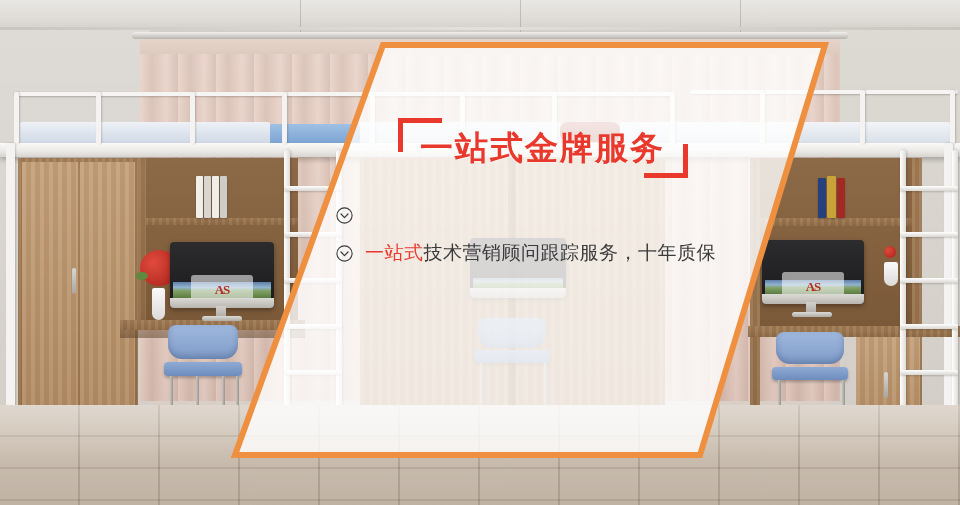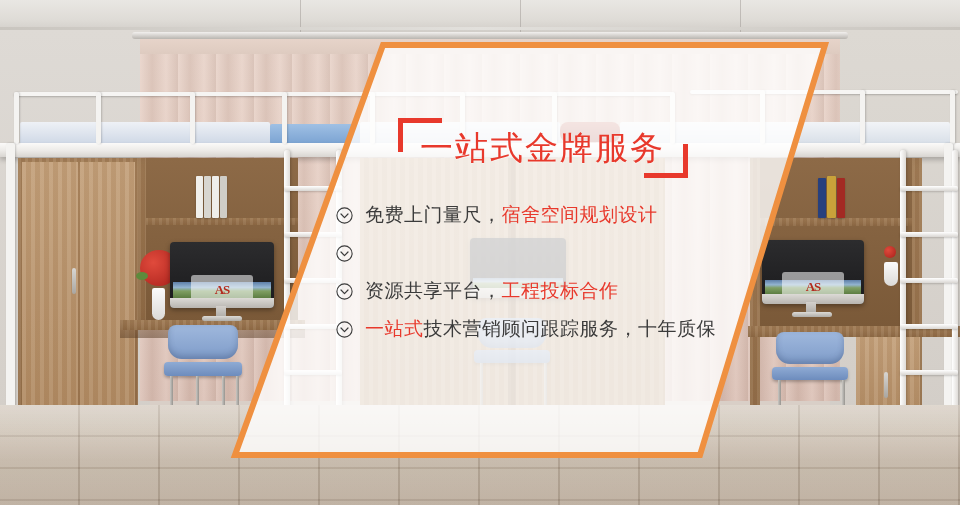--- a/index.html
+++ b/index.html
@@ -139,21 +139,21 @@
   
   .veil{position:absolute;inset:0;pointer-events:none;}
 
   
   .panel{position:absolute;left:0;top:0;width:960px;height:505px;}
 
   .title-wrap{position:absolute;left:398px;top:118px;width:290px;height:62px;}
   .title{
     position:absolute;left:22px;top:8px;
     font-family:"DejaVu Sans","Liberation Sans",sans-serif;
-    font-size:33px;font-weight:normal;letter-spacing:2px;
+    font-size:33px;font-weight:bold;letter-spacing:2px;
     color:#e8392c;white-space:nowrap;
     text-shadow:0 1px 0 rgba(255,255,255,.35);
   }
   .brk{position:absolute;background:#e8392c;}
   .brk-tl-h{left:0;top:0;width:44px;height:5px;}
   .brk-tl-v{left:0;top:0;width:5px;height:34px;}
   .brk-br-h{left:246px;top:55px;width:44px;height:5px;}
   .brk-br-v{left:285px;top:26px;width:5px;height:34px;}
 
   .list{position:absolute;left:336px;top:196px;width:430px;}
@@ -338,49 +338,31 @@
     <div class="title-wrap">
       <div class="brk brk-tl-h"></div>
       <div class="brk brk-tl-v"></div>
       <div class="title">一站式金牌服务</div>
       <div class="brk brk-br-h"></div>
       <div class="brk brk-br-v"></div>
     </div>
 
     <div class="list">
 
-      <div class="li">
-        <span class="li-icon">
-          <svg width="17" height="17" viewBox="0 0 17 17">
-            <circle cx="8.5" cy="8.5" r="7.6" fill="none" stroke="#3b3b3b" stroke-width="1.1"></circle>
-            <path d="M5 7 L8.5 10.6 L12 7" fill="none" stroke="#3b3b3b" stroke-width="1.2" stroke-linecap="round" stroke-linejoin="round"></path>
-          </svg>
-        </span>
-        <span class="li-text"><span>免费上门量尺，</span><span class="hl">宿舍空间规划设计</span><span></span></span>
-      </div>
 
       <div class="li">
         <span class="li-icon">
           <svg width="17" height="17" viewBox="0 0 17 17">
             <circle cx="8.5" cy="8.5" r="7.6" fill="none" stroke="#3b3b3b" stroke-width="1.1"></circle>
             <path d="M5 7 L8.5 10.6 L12 7" fill="none" stroke="#3b3b3b" stroke-width="1.2" stroke-linecap="round" stroke-linejoin="round"></path>
           </svg>
         </span>
       </div>
 
 
-      <div class="li">
-        <span class="li-icon">
-          <svg width="17" height="17" viewBox="0 0 17 17">
-            <circle cx="8.5" cy="8.5" r="7.6" fill="none" stroke="#3b3b3b" stroke-width="1.1"></circle>
-            <path d="M5 7 L8.5 10.6 L12 7" fill="none" stroke="#3b3b3b" stroke-width="1.2" stroke-linecap="round" stroke-linejoin="round"></path>
-          </svg>
-        </span>
-        <span class="li-text"><span>资源共享平台，</span><span class="hl">工程投标合作</span><span></span></span>
-      </div>
 
       <div class="li">
         <span class="li-icon">
           <svg width="17" height="17" viewBox="0 0 17 17">
             <circle cx="8.5" cy="8.5" r="7.6" fill="none" stroke="#3b3b3b" stroke-width="1.1"></circle>
             <path d="M5 7 L8.5 10.6 L12 7" fill="none" stroke="#3b3b3b" stroke-width="1.2" stroke-linecap="round" stroke-linejoin="round"></path>
           </svg>
         </span>
         <span class="li-text"><span></span><span class="hl">一站式</span><span>技术营销顾问跟踪服务，十年质保</span></span>
       </div>

